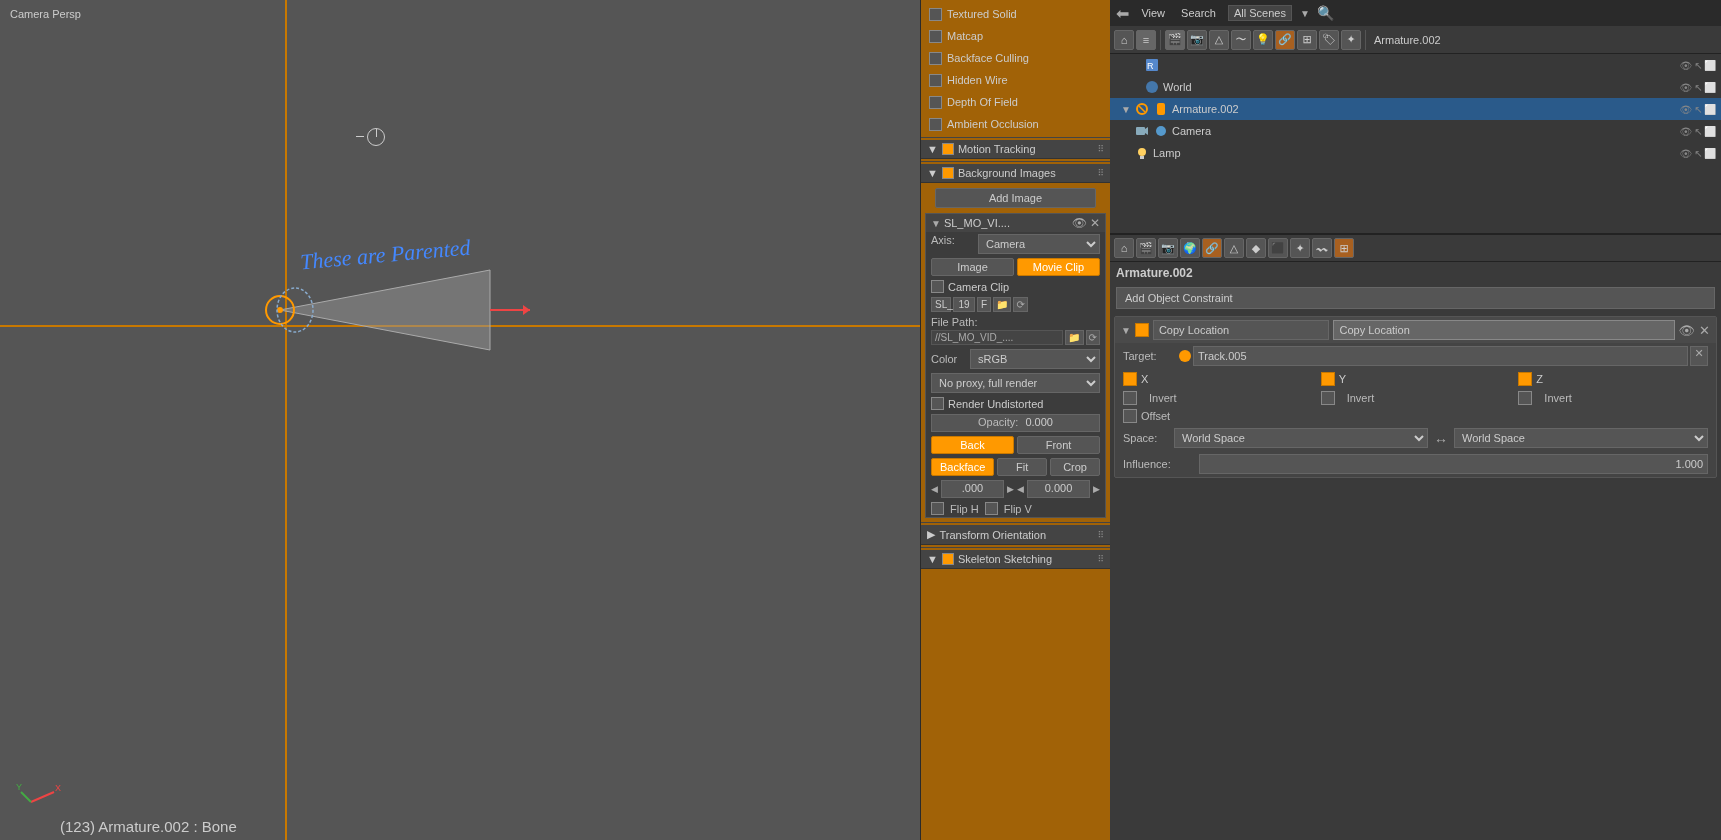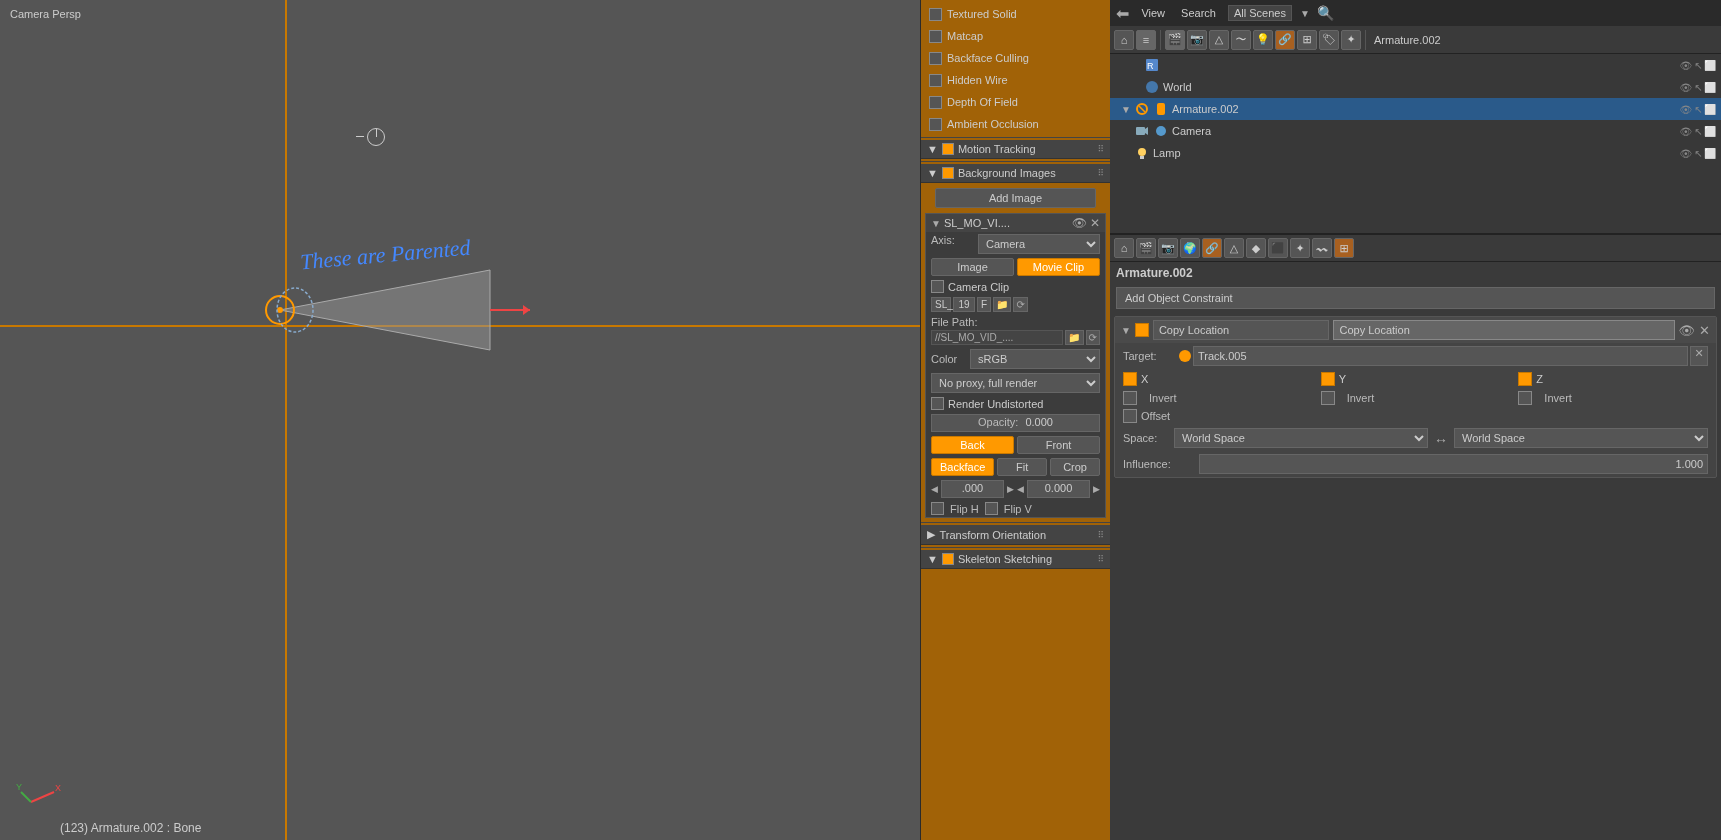--- a/index.html
+++ b/index.html
@@ -182,21 +182,21 @@
 
     <div class="handwriting">These are Parented</div>
 
     <svg style="position:absolute;bottom:28px;left:16px;width:50px;height:40px;">
       <line x1="15" y1="30" x2="38" y2="20" stroke="#e44" stroke-width="2"></line>
       <line x1="15" y1="30" x2="5" y2="20" stroke="#4a4" stroke-width="2"></line>
       <text x="39" y="19" fill="#e44" font-size="9">X</text>
       <text x="0" y="18" fill="#4a4" font-size="9">Y</text>
     </svg>
 
-    <div style="position:absolute;bottom:5px;left:60px;color:#ccc;font-size:12px;">(123) Armature.002 : Bone</div>
+    <div style="position:absolute;bottom:5px;left:60px;color:#ccc;font-size:15px;">(123) Armature.002 : Bone</div>
   </div>
 
   <div class="shading-panel">
     <div class="shading-top">
 
       <div class="shading-item2">
         <span class="cb-unchecked"></span>
         <span>Textured Solid</span>
       </div>
       <div class="shading-item2">

